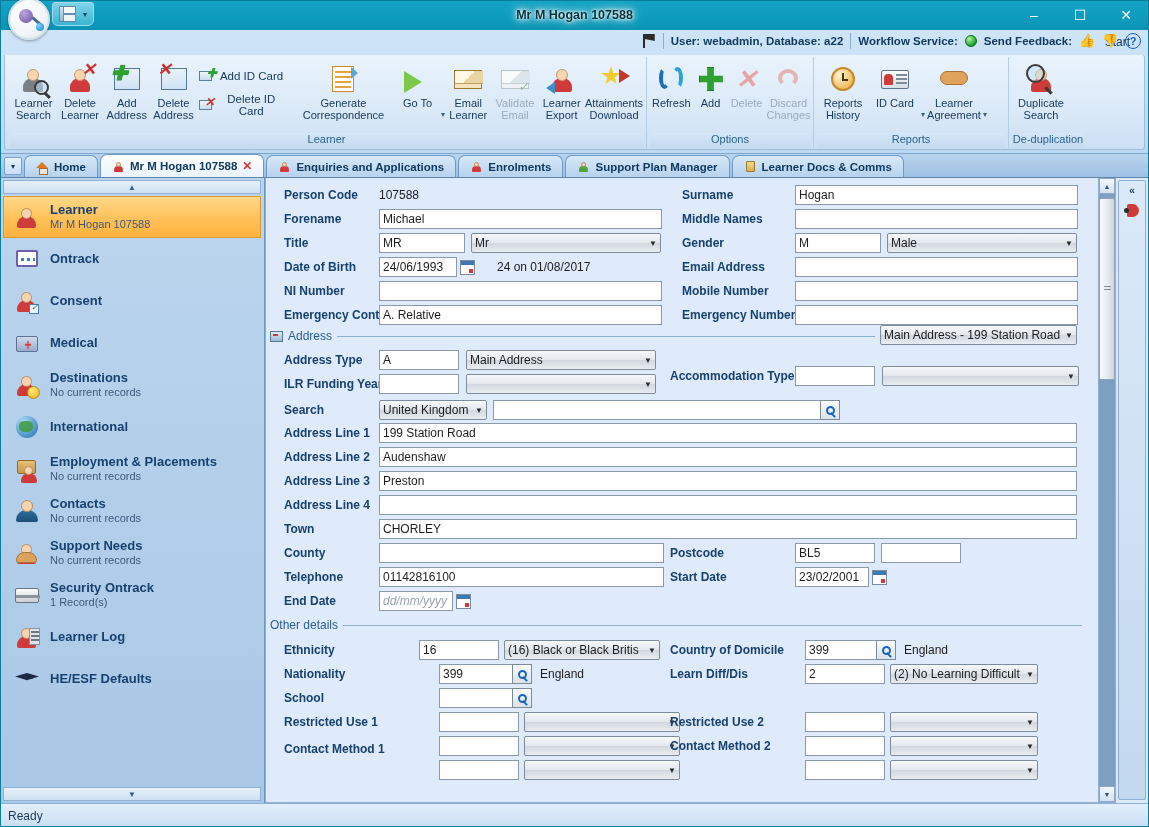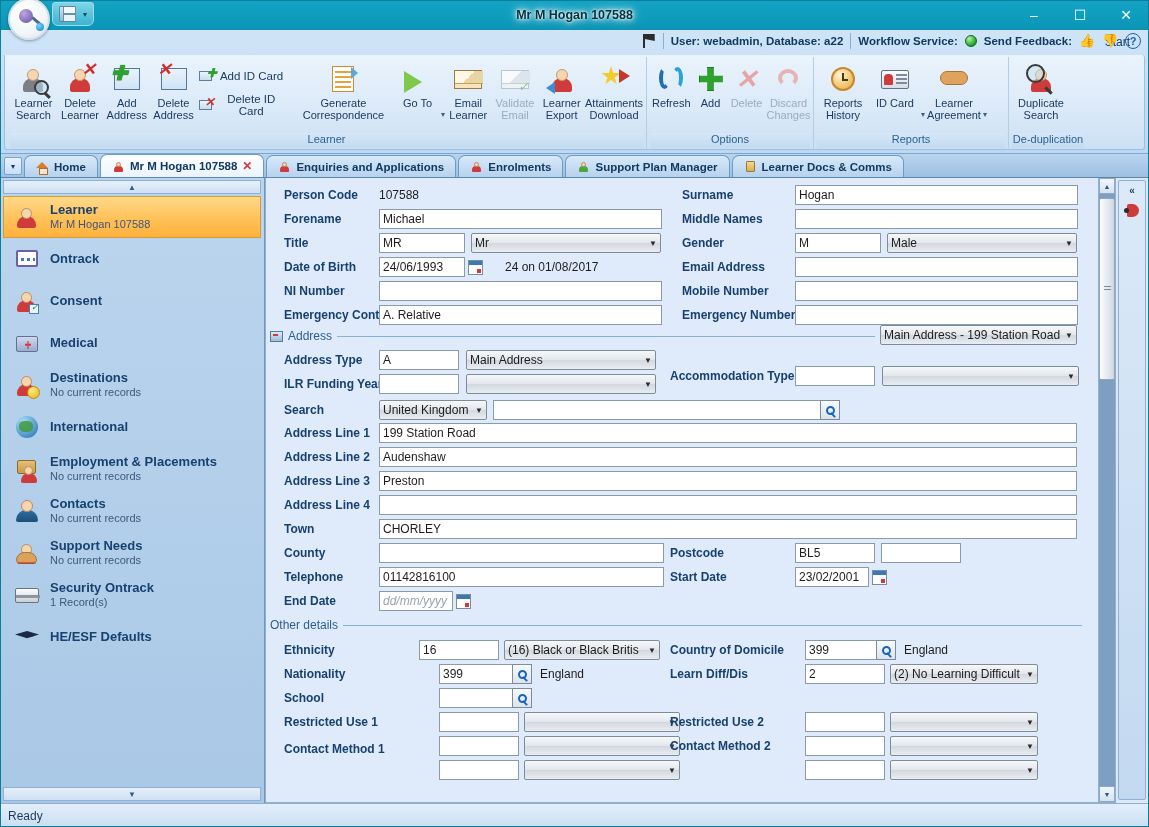--- a/index.html
+++ b/index.html
@@ -712,20 +712,30 @@
         <div class="side-item">
           <span class="side-ico">
               <i class="s-card"></i>
             </span>
           <span class="side-txt">
             <span class="side-title">Security Ontrack</span>
             <span class="side-sub">1 Record(s)</span>
           </span>
         </div>
 
+        <div class="side-item">
+          <span class="side-ico">
+              <i class="s-person"></i>
+              <i class="s-head"></i>
+              <i class="s-log"></i>
+            </span>
+          <span class="side-txt">
+              <span class="side-title">Learner Log</span>
+            </span>
+        </div>
 
         <div class="side-item">
           <span class="side-ico">
               <i class="s-cap"></i>
             </span>
           <span class="side-txt">
               <span class="side-title">HE/ESF Defaults</span>
             </span>
         </div>
 
@@ -752,21 +762,21 @@
             <label class="fl" style="width:95px">Title</label>
             <input class="tb" style="width: 86px;" value="MR">
             <div class="combo" style="width:190px;margin-left:6px">
               <span class="ctxt">Mr</span>
               <span class="arr">▼</span>
             </div>
           </div>
 
           <div class="row" style="left:18px; top:79px;">
             <label class="fl" style="width:95px">Date of Birth</label>
-            <input class="tb" style="width: 86px;" value="24/06/1993">
+            <input class="tb" style="width: 78px;" value="24/06/1993">
             <span class="cal-btn"></span>
             <span class="val-static" style="margin-left:22px">24   on 01/08/2017</span>
           </div>
 
           <div class="row" style="left:18px; top:103px;">
             <label class="fl" style="width:95px">NI Number</label>
             <input class="tb" style="width: 283px;" value="">
           </div>
 
           <div class="row" style="left:18px; top:127px;">

